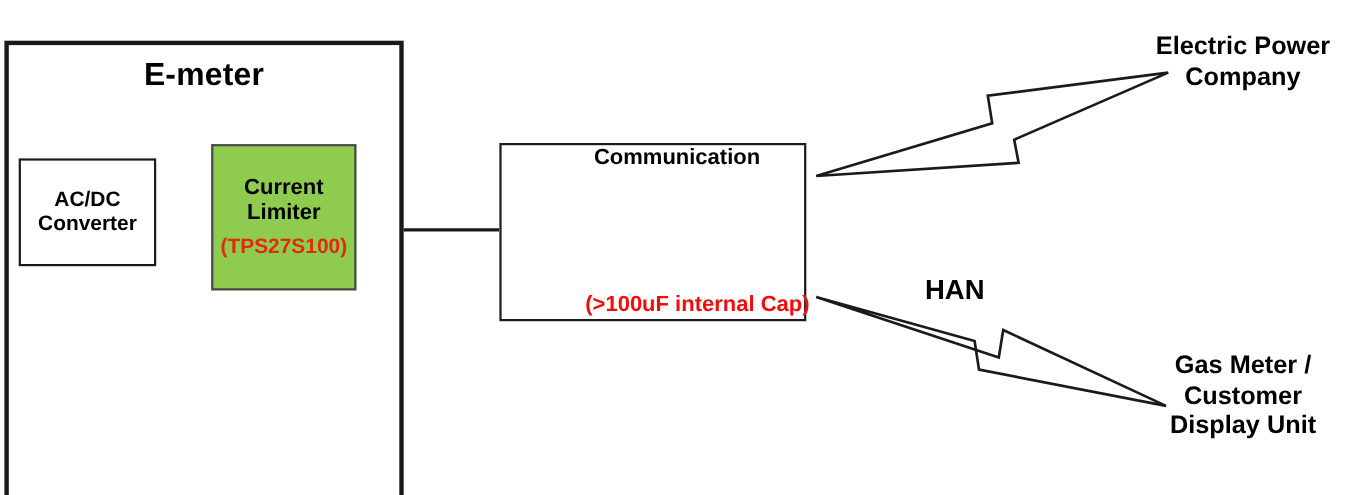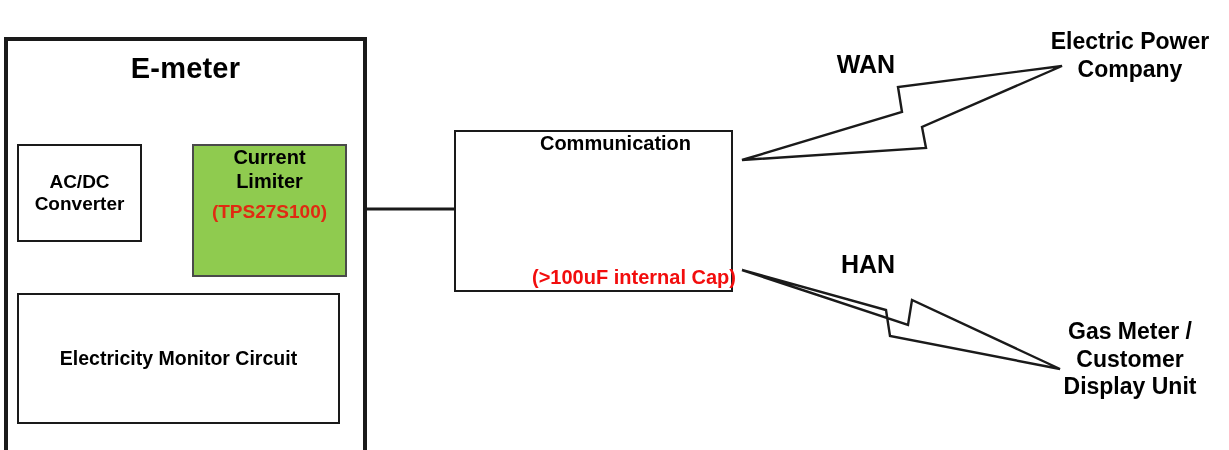--- a/index.html
+++ b/index.html
@@ -64,27 +64,27 @@
     top: 144px;
     width: 125px;
     height: 98px;
     font-size: 19px;
     align-items: center;
   }
   #acdc-box .ln { display: block; }
 
   #limiter-box {
     left: 192px;
-    top: 144px;
-    width: 155px;
+    top: 131px;
+    width: 132px;
     height: 133px;
     background: #8FCB4F;
     border-color: #4a4a4a;
     font-size: 20px;
-    justify-content: flex-start;
+    justify-content: center;
   }
   #limiter-box .ln { display: block; }
   #limiter-part {
     display: block;
     margin-top: 8px;
     color: #E02A12;
     font-size: 19px;
     font-weight: bold;
   }
 
@@ -177,30 +177,26 @@
     <span class="ln">AC/DC</span>
     <span class="ln">Converter</span>
   </div>
 
   <div class="box" id="limiter-box">
     <span class="ln">Current</span>
     <span class="ln">Limiter</span>
     <span id="limiter-part">(TPS27S100)</span>
   </div>
 
-  <div class="box" id="monitor-box">
-    <span>Electricity Monitor Circuit</span>
-  </div>
 
   <div class="box" id="gateway-box">
     <span class="ln">Communication</span>
     <span id="gateway-cap">(&gt;100uF internal Cap)</span>
   </div>
 
-  <div class="label" id="wan-label">WAN</div>
 
   <div class="label" id="han-label">HAN</div>
 
   <div class="label" id="epc-label">
     <span class="ln">Electric Power</span>
     <span class="ln">Company</span>
   </div>
 
   <div class="label" id="gas-label">
     <span class="ln">Gas Meter /</span>

